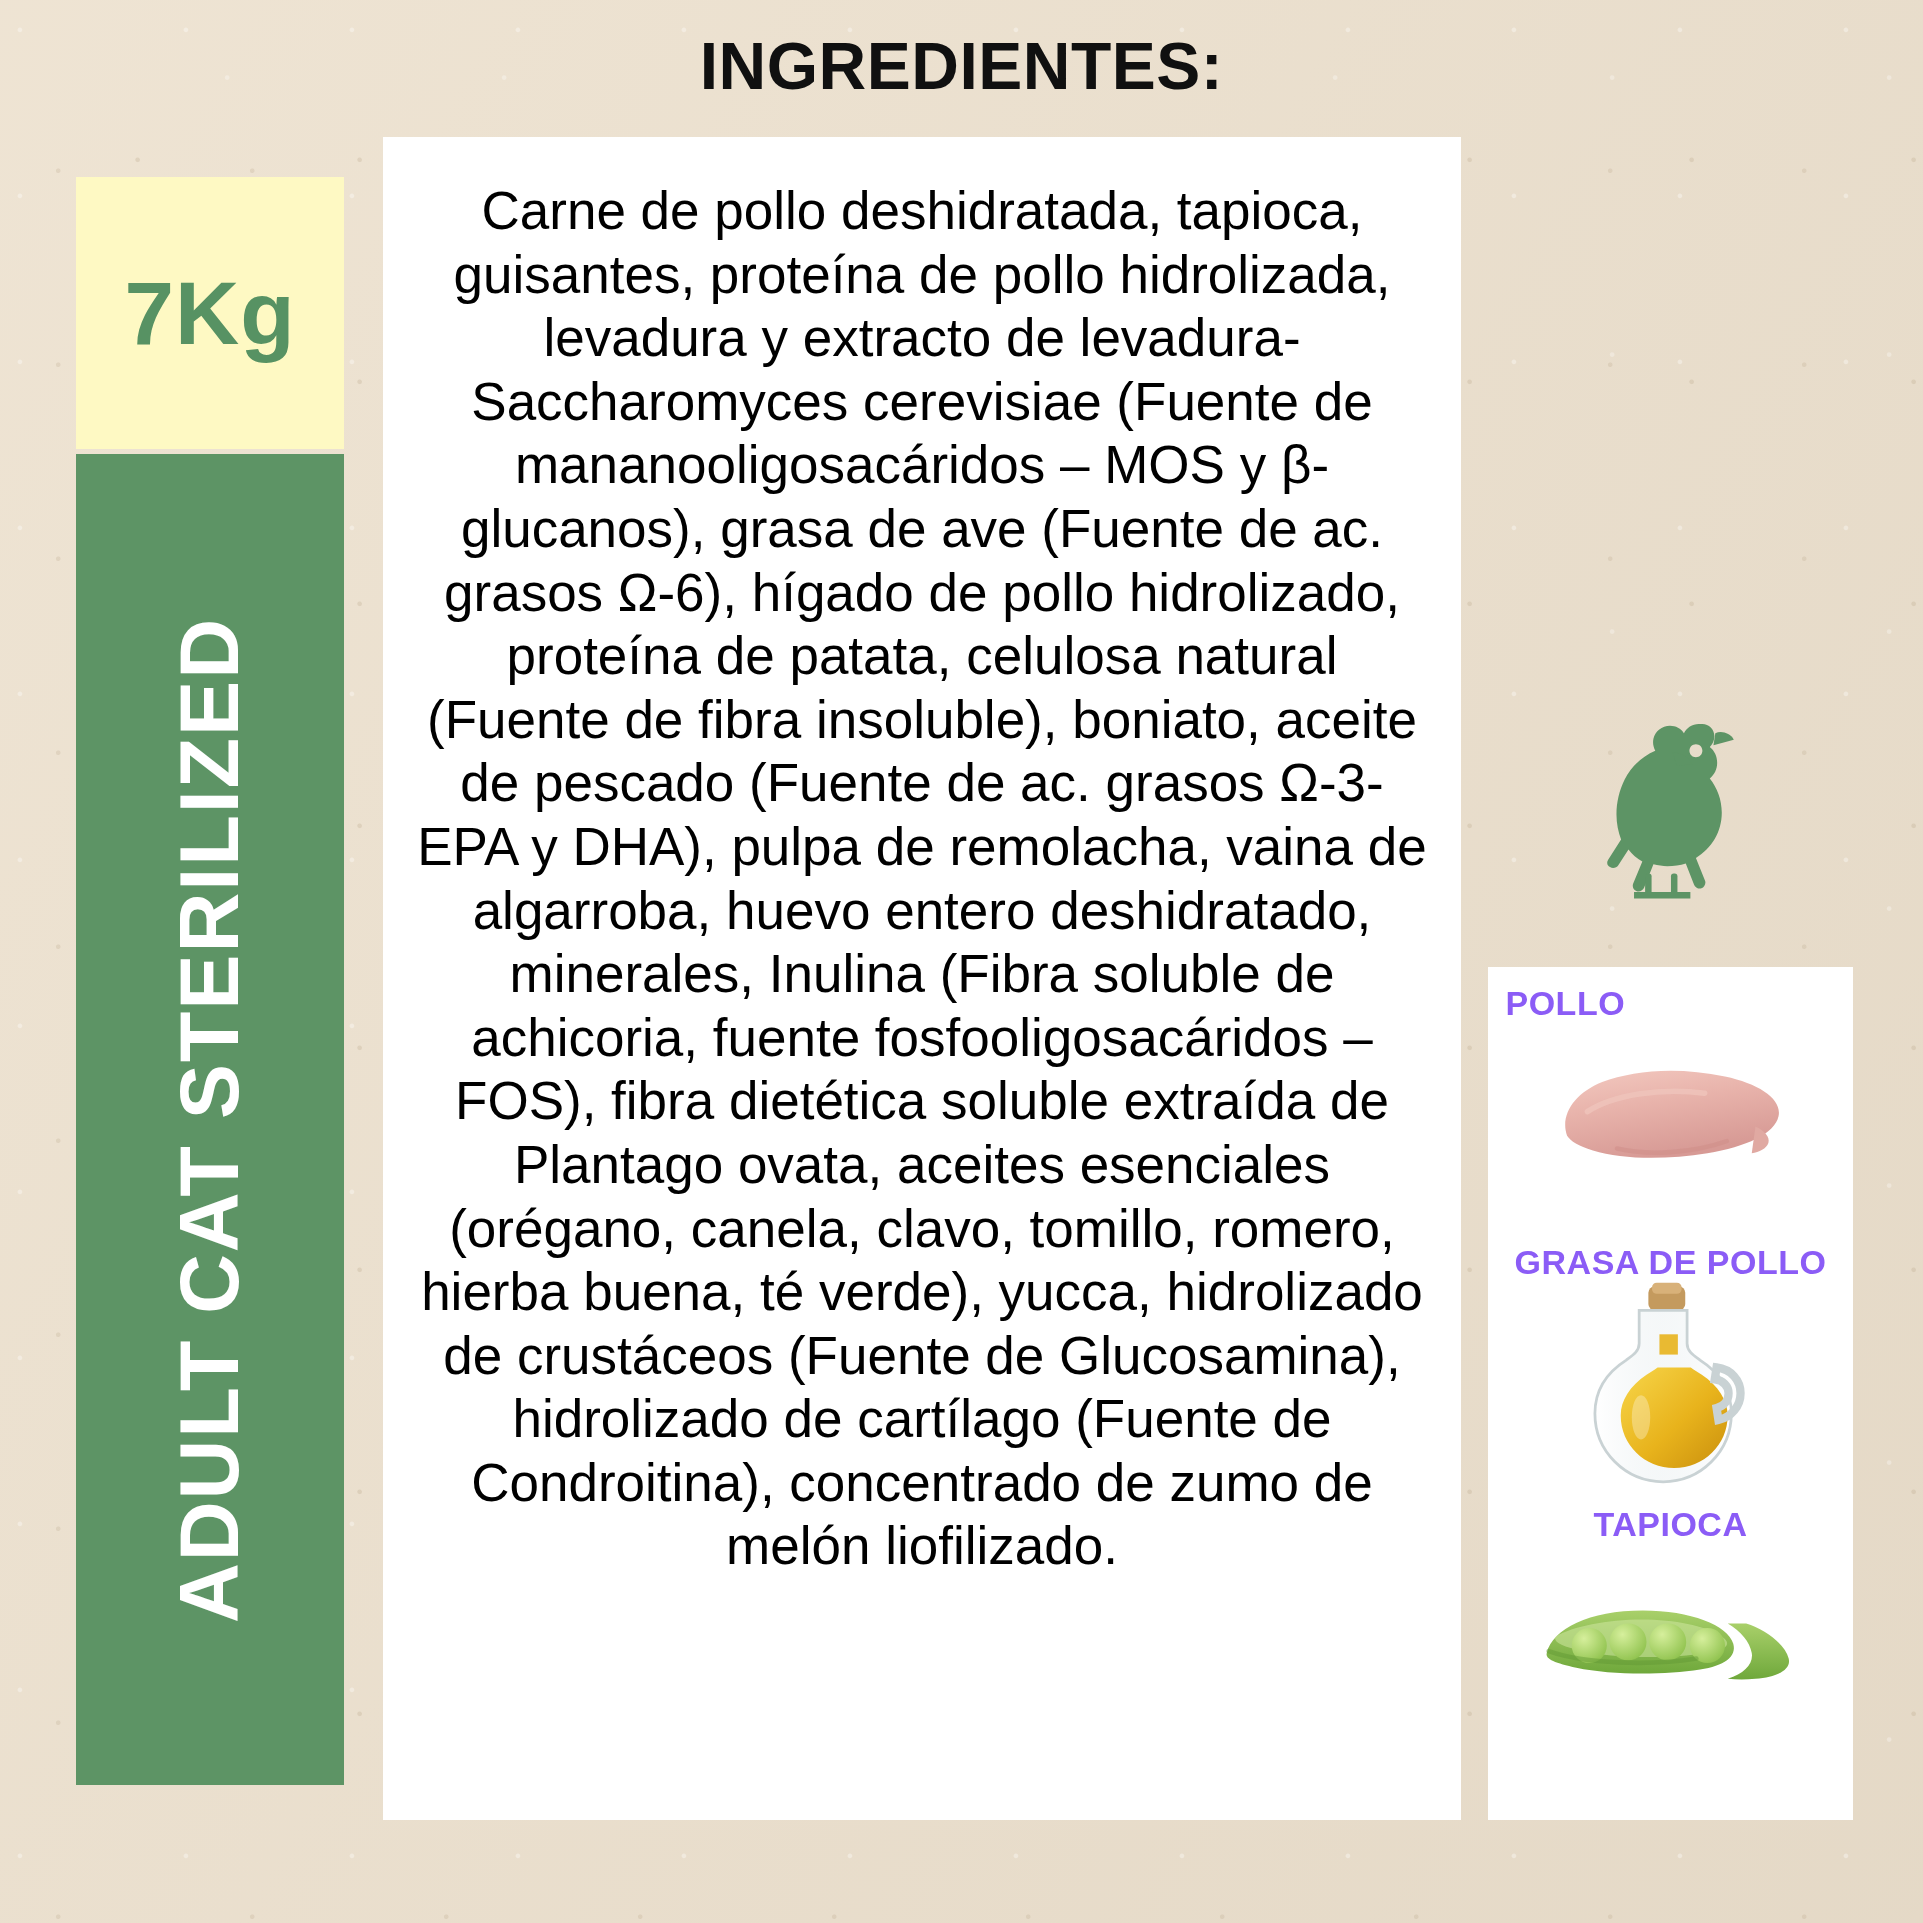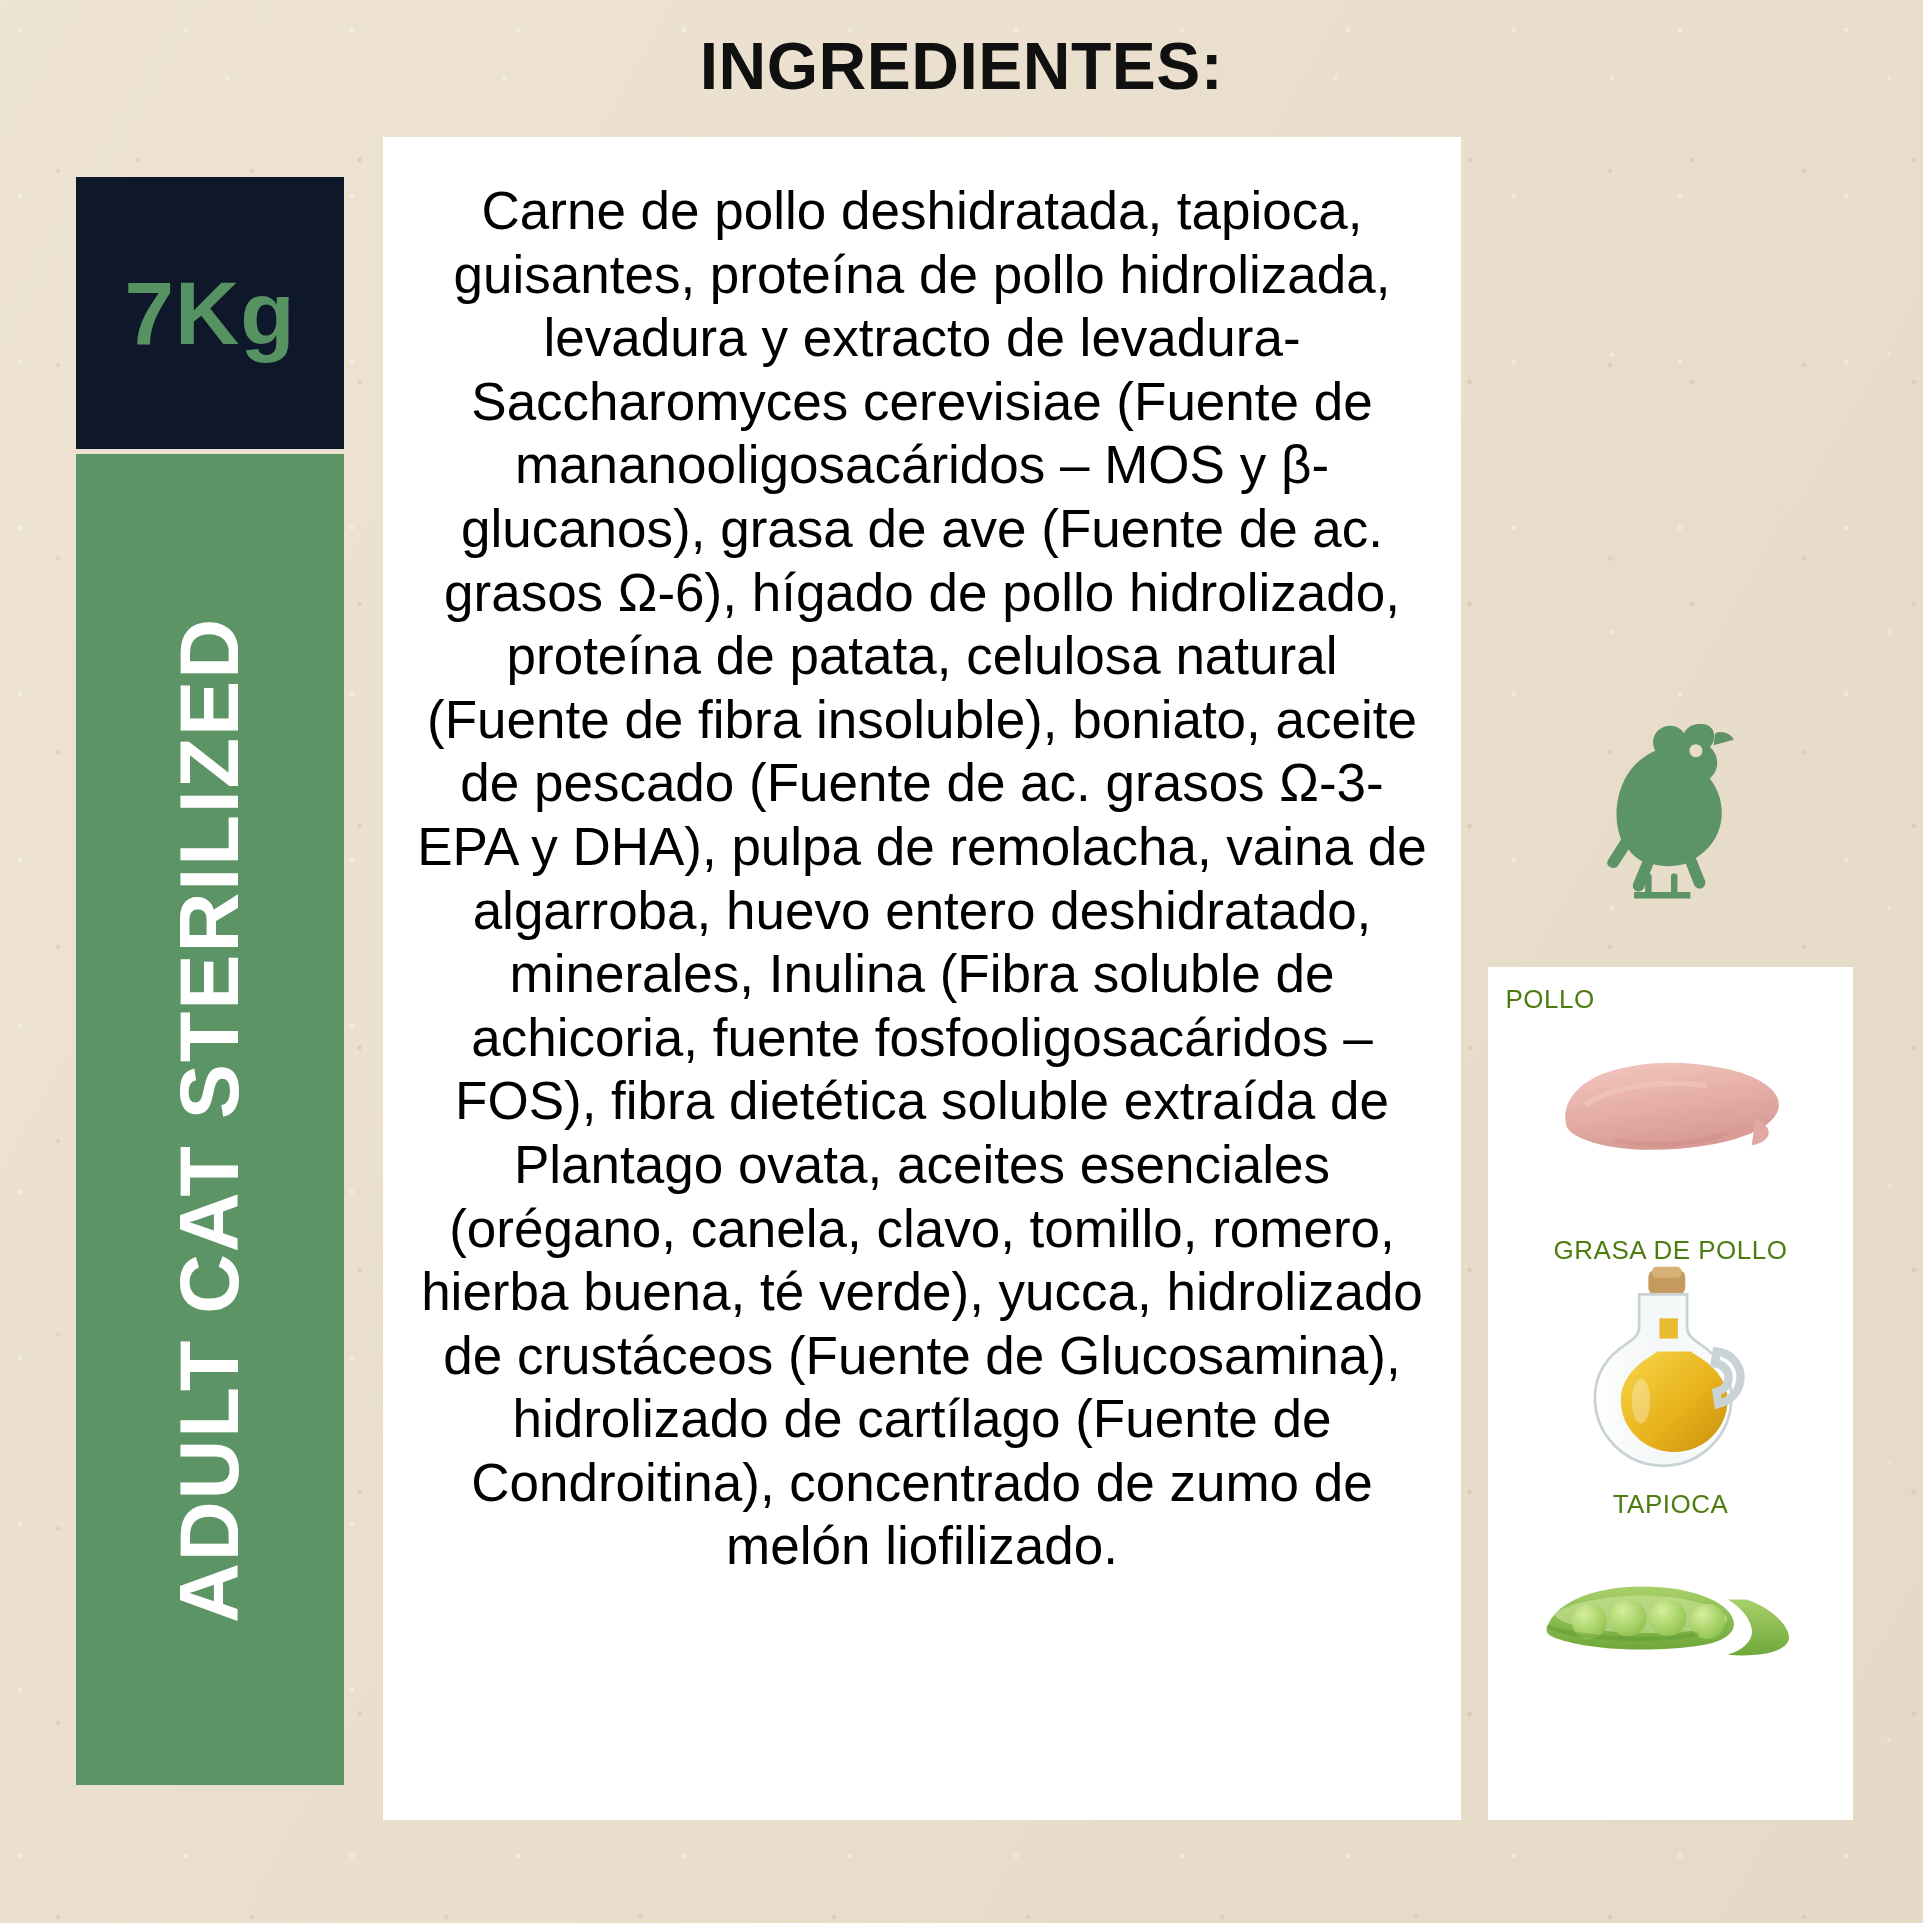--- a/index.html
+++ b/index.html
@@ -47,21 +47,21 @@
     color: #101010;
   }
 
   
   .weight-box {
     position: absolute;
     left: 76px;
     top: 177px;
     width: 268px;
     height: 272px;
-    background: #0f172a;
+    background: #fef9c3;
     display: flex;
     align-items: center;
     justify-content: center;
   }
   .weight-text {
     font-size: 89px;
     font-weight: bold;
     color: #579263;
     letter-spacing: 0.9px;
   }
@@ -123,23 +123,23 @@
     width: 365px;
     height: 853px;
     background: #ffffff;
     box-sizing: border-box;
     padding: 16.6px 9.2px;
     display: flex;
     flex-direction: column;
     align-items: center;
   }
   .card-label {
-    font-size: 26px;
-    font-weight: normal;
-    color: #4d7c0f;
+    font-size: 34px;
+    font-weight: bold;
+    color: #8b5cf6;
     letter-spacing: 0.5px;
     text-align: center;
     width: 100%;
   }
   .card-label.left-align { text-align: left; padding-left: 16.6px; }
 
   .thumb {
     width: 100%;
     height: 194px;
     display: flex;

